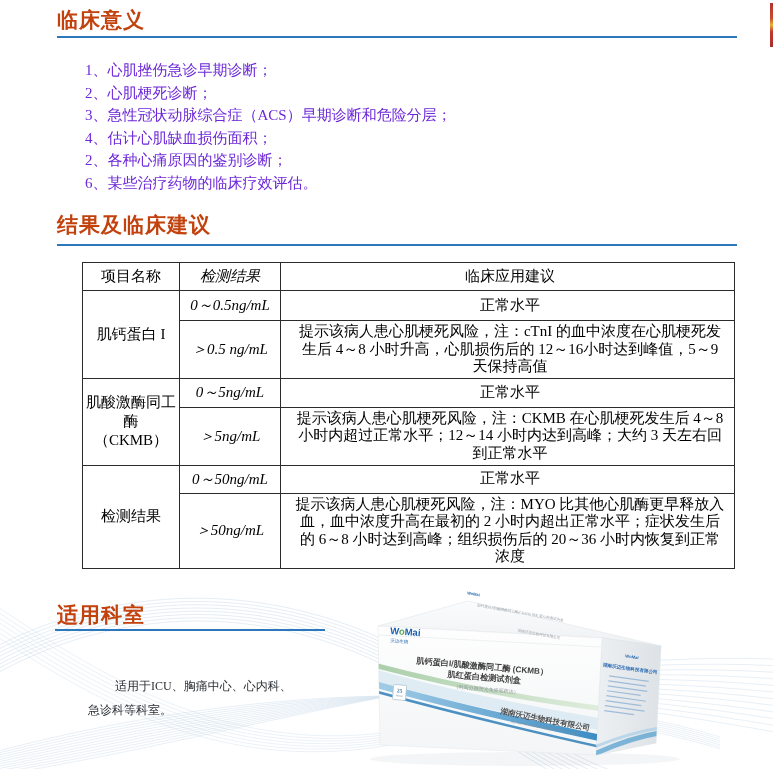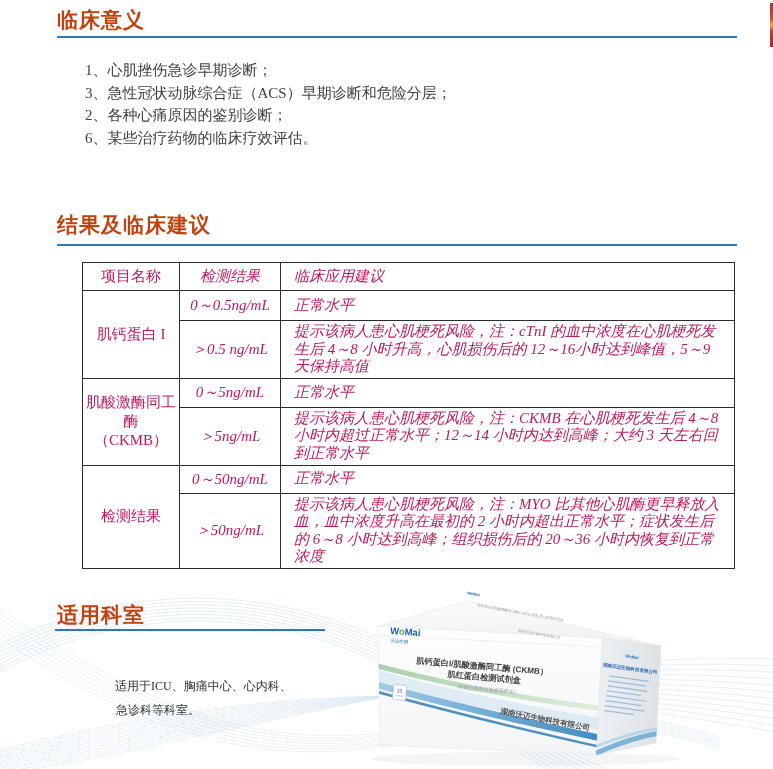--- a/index.html
+++ b/index.html
@@ -16,59 +16,61 @@
     font-size:21px;
     letter-spacing:1px;
     z-index:3;
     white-space:nowrap;
   }
   .rule{
     position:absolute;height:2px;background:#2d78bd;z-index:3;
   }
   .list{
     position:absolute;left:85px;top:59px;z-index:3;
-    font-size:15px;color:#404040;line-height:22.6px;
+    font-size:15px;color:#6d28d9;line-height:22.6px;
   }
   .list .li{white-space:nowrap;}
   table.results{
     position:absolute;left:82px;top:262px;width:653px;z-index:3;
     border-collapse:collapse;table-layout:fixed;
-    font-size:15px;color:#be185d;
+    font-size:15px;color:#000000;
   }
   table.results td,table.results th{
     border:1px solid #2b2b2b;
     font-weight:normal;
     vertical-align:middle;
     padding:0;
     overflow:hidden;
   }
   .col-item{width:96px;text-align:center;white-space:pre-line;line-height:19px;}
   .col-result{width:100px;text-align:center;font-style:italic;}
-  .col-advice{text-align:left;padding:2px 8px 2px 13px !important;line-height:17.6px;font-style:italic;}
+  .col-advice{text-align:center;padding:2px 8px 2px 13px !important;line-height:17.6px;}
   tr.h28{height:28px;} tr.h30{height:30px;} tr.h29{height:29px;}
   tr.h55{height:55px;} tr.h54{height:54px;} tr.h71{height:71px;}
   .dept-line{
     position:absolute;z-index:3;color:#2b2f33;font-size:12px;white-space:nowrap;
   }
   .waves{position:absolute;left:0;top:565px;z-index:1;}
   .boxart{position:absolute;left:360px;top:585px;z-index:2;}
   .edge-mark{
     position:absolute;right:0;top:3px;width:3px;height:44px;z-index:5;
     background:linear-gradient(#b23232 0%,#c94b2e 35%,#e8b23a 50%,#c0392b 65%,#a52e2e 100%);
   }
 </style>
 </head>
 <body>
 
 <div class="heading" style="left:57px;top:6px;">临床意义</div>
 <div class="rule" style="left:57px;top:36px;width:680px;"></div>
 
 <div class="list">
   <div class="li">1、心肌挫伤急诊早期诊断；</div>
+  <div class="li">2、心肌梗死诊断；</div>
   <div class="li">3、急性冠状动脉综合症（ACS）早期诊断和危险分层；</div>
+  <div class="li">4、估计心肌缺血损伤面积；</div>
   <div class="li">2、各种心痛原因的鉴别诊断；</div>
   <div class="li">6、某些治疗药物的临床疗效评估。</div>
 </div>
 
 <div class="heading" style="left:57px;top:211px;">结果及临床建议</div>
 <div class="rule" style="left:57px;top:244px;width:680px;"></div>
 
 <table class="results">
   <tbody>
     <tr class="h28">
@@ -140,21 +142,21 @@
     <path d="M-25,196 C260,125 500,107 800,158"></path>
     <path d="M-25,194 C260,120 500,110 800,165"></path>
     <path d="M-25,192 C260,115 500,113 800,172"></path>
   </g>
 </svg>
 
 <div class="heading" style="left:57px;top:601px;">适用科室</div>
 <div class="rule" style="left:55px;top:629px;width:270px;"></div>
 
 <div class="dept-line" style="left:115px;top:678px;">适用于ICU、胸痛中心、心内科、</div>
-<div class="dept-line" style="left:88px;top:702px;margin-left:28px;">急诊科等科室。</div>
+<div class="dept-line" style="left:88px;top:702px;">急诊科等科室。</div>
 
 <svg class="boxart" width="413" height="184" viewBox="0 0 413 184">
   <defs>
     <linearGradient id="gTop" x1="0" y1="0" x2="0" y2="1">
       <stop offset="0" stop-color="#fbfcfd"></stop>
         <stop offset="1" stop-color="#eef1f3"></stop>
     </linearGradient>
     <linearGradient id="gFront" x1="0" y1="0" x2="0" y2="1">
       <stop offset="0" stop-color="#fefefe"></stop>
         <stop offset="1" stop-color="#f3f5f6"></stop>

